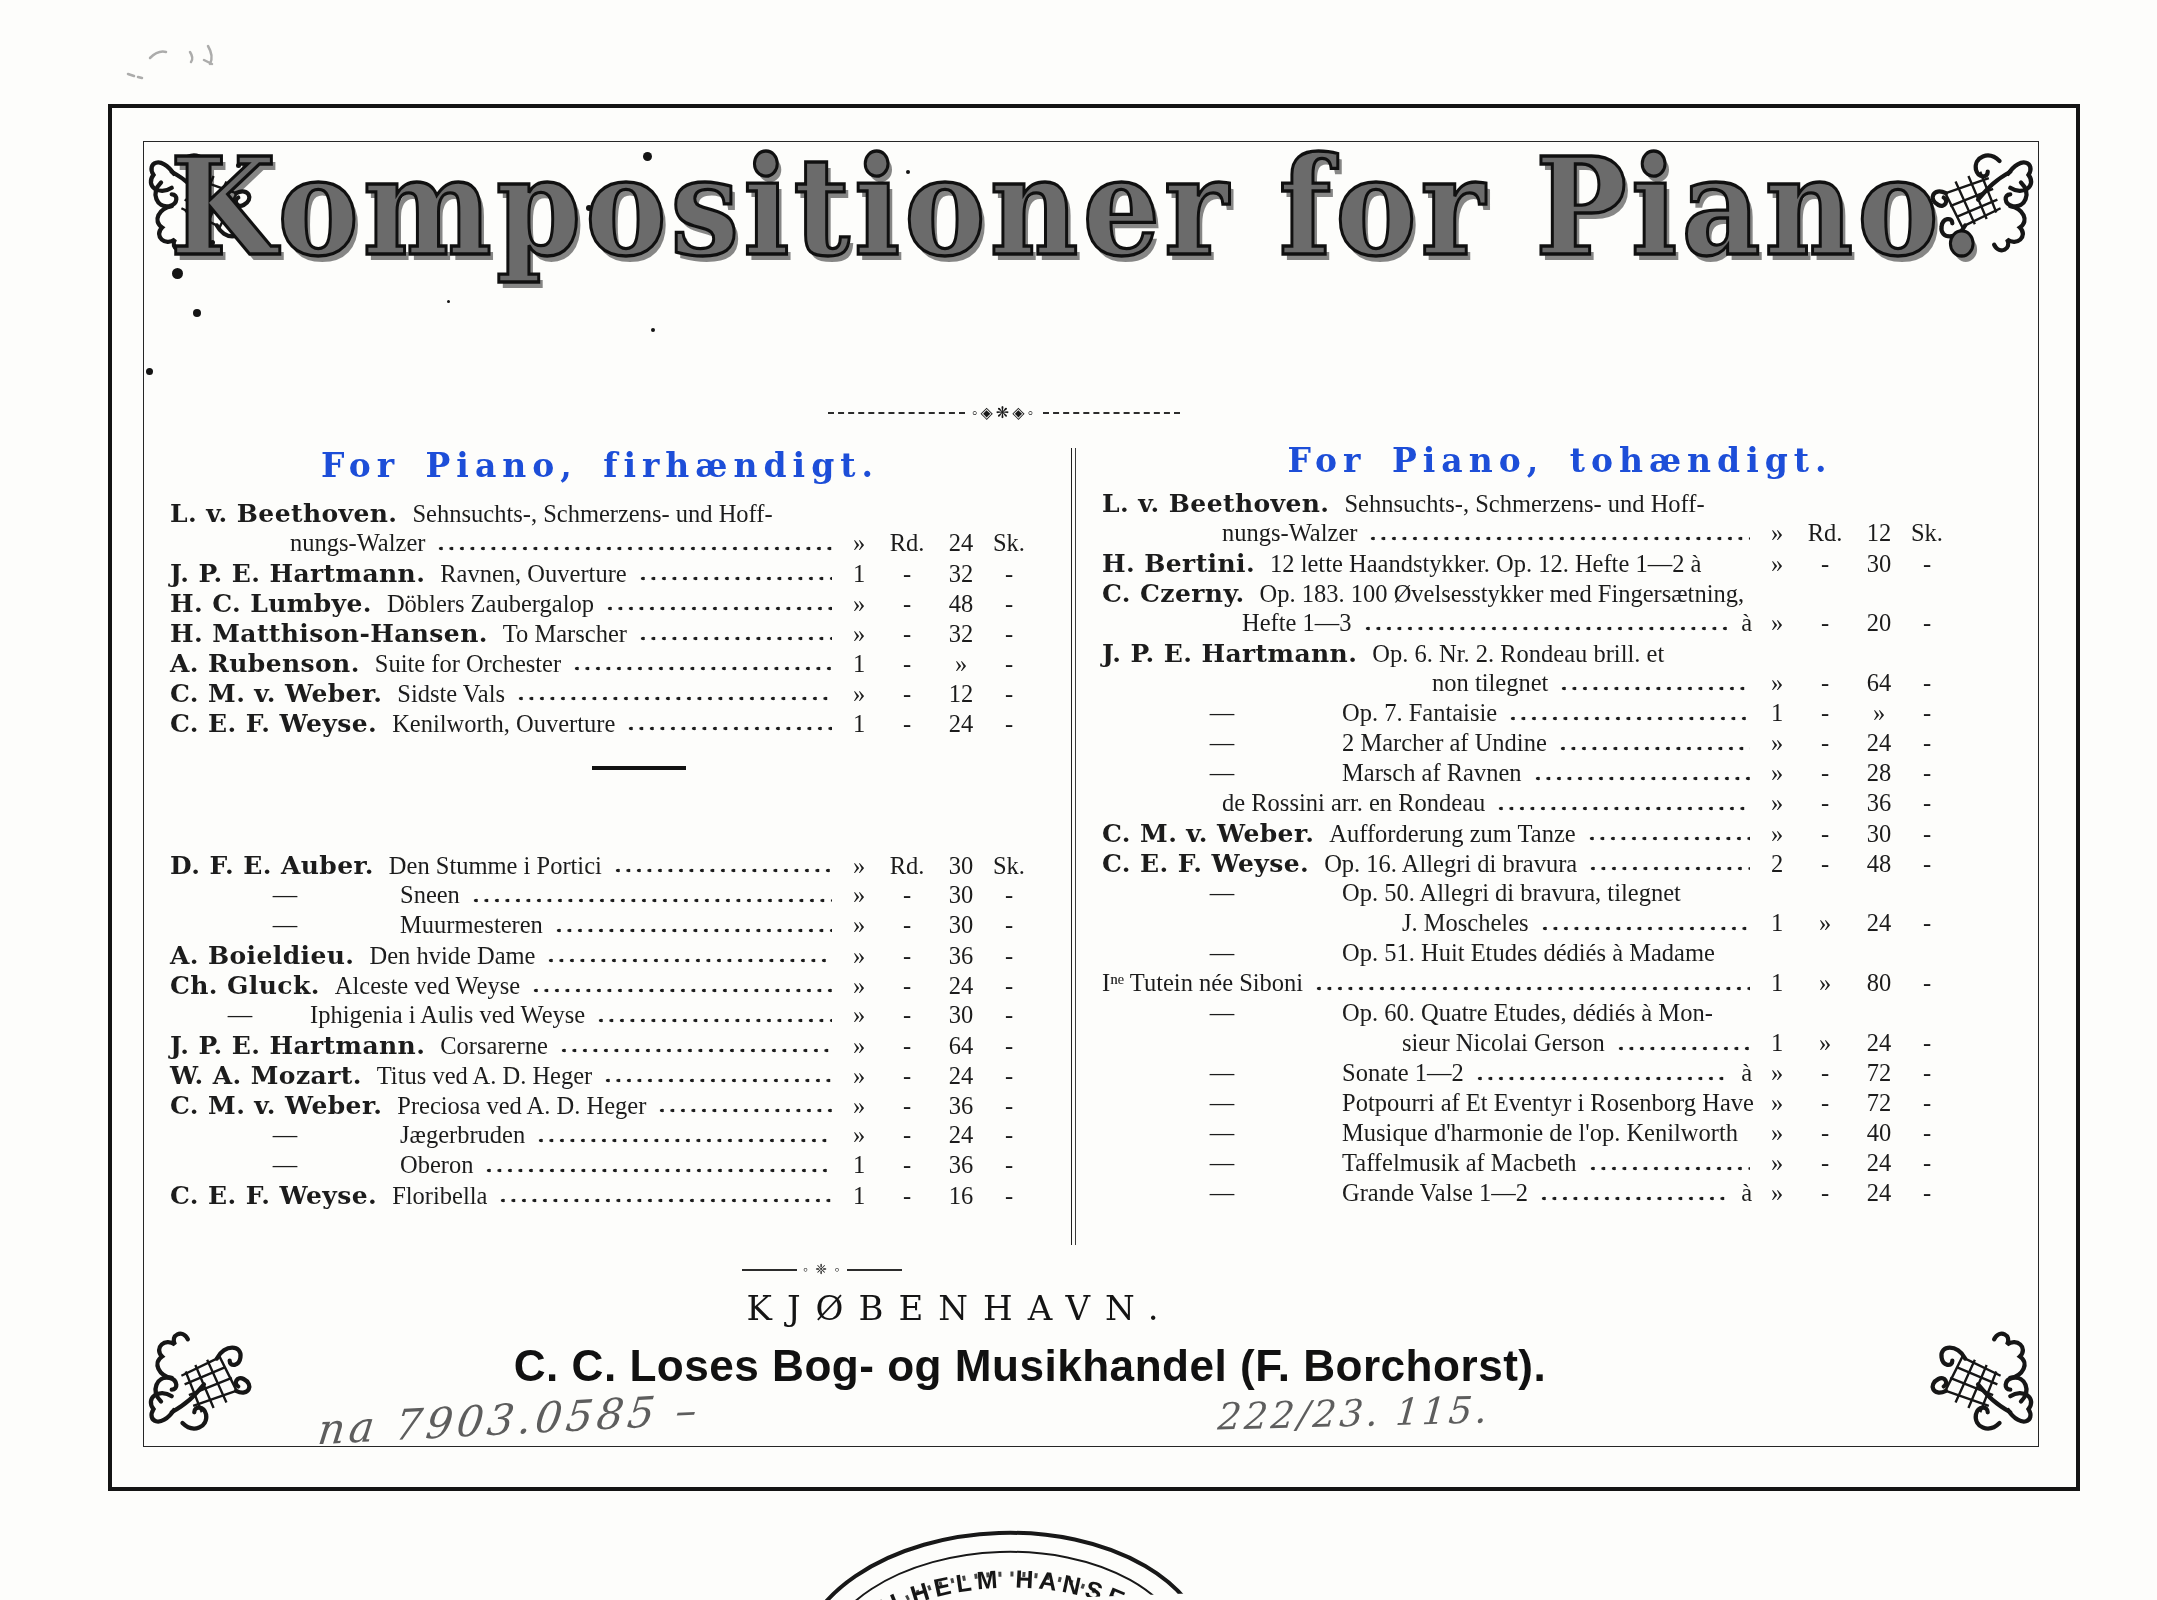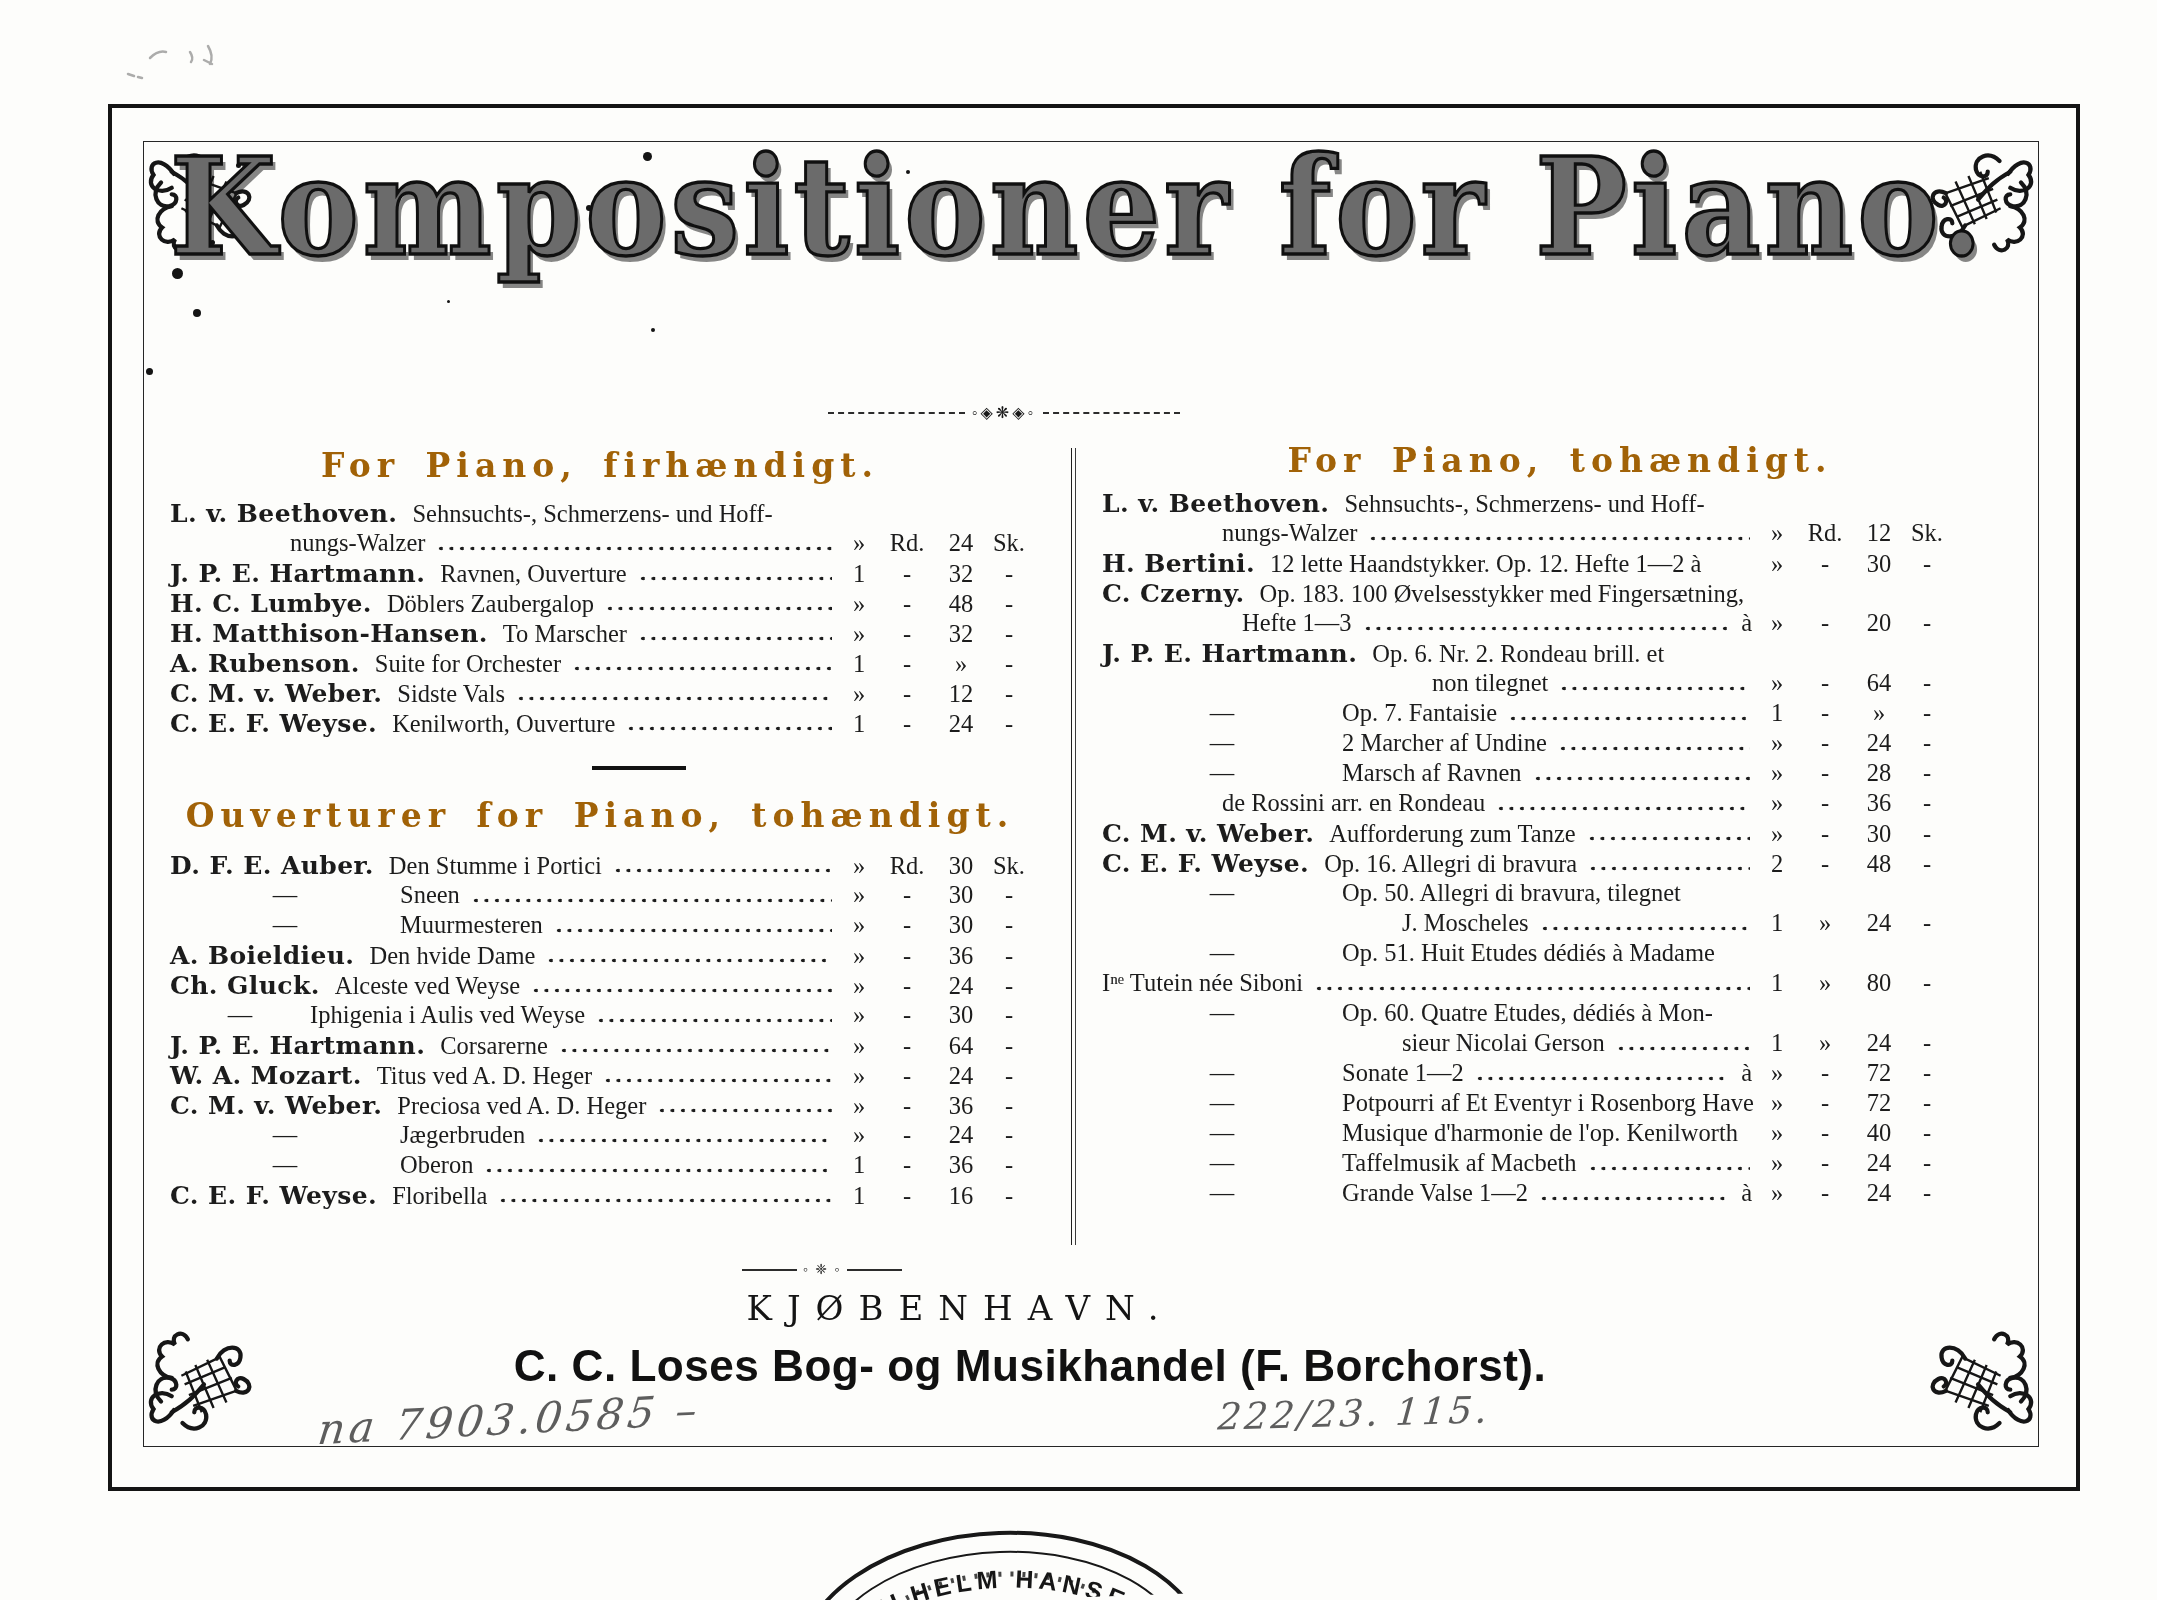--- a/index.html
+++ b/index.html
@@ -26,21 +26,21 @@
     text-shadow:4px 5px 0 rgba(15,15,15,.5);
     transform:scaleY(1.1);
   }
   .title-rule{position:absolute;left:828px;top:405px;width:352px;display:flex;
     align-items:center;gap:7px;}
   .title-rule .trl{flex:1;border-top:2.6px dashed #2c2c2c;}
   .title-rule .trg{font-size:16px;letter-spacing:3px;color:#181818;line-height:1;}
   
   .sec-header{position:absolute;margin:0;text-align:center;
     font-family:"DejaVu Serif",serif;font-weight:bold;font-size:33px;
-    letter-spacing:6px;word-spacing:8px;color:#a16207;}
+    letter-spacing:6px;word-spacing:8px;color:#1d4ed8;}
   .h-left1{left:170px;top:446px;width:860px;}
   .h-left2{left:170px;top:796px;width:860px;}
   .h-right{left:1130px;top:441px;width:860px;}
   
   .rows{position:absolute;}
   .rows-left1{left:170px;top:499px;width:862px;}
   .rows-left2{left:170px;top:851px;width:862px;}
   .rows-right{left:1102px;top:489px;width:848px;}
   .row{display:flex;align-items:baseline;height:30px;white-space:nowrap;
     font-size:24.5px;color:#1c1c1c;}
@@ -174,21 +174,20 @@
   <div class="speck" style="left:210px;top:240px;width:5px;height:5px;"></div>
 
   <h1 class="main-title">Kompositioner for Piano.</h1>
   <div class="title-rule">
     <span class="trl"></span>
     <span class="trg">◦◈❋◈◦</span>
     <span class="trl"></span>
   </div>
 
   <h2 class="sec-header h-left1">For Piano, firhændigt.</h2>
-  <h2 class="sec-header h-left2">Ouverturer for Piano, tohændigt.</h2>
   <h2 class="sec-header h-right">For Piano, tohændigt.</h2>
 
   <div class="rows rows-left1">
       <div class="row">
         <span class="cname">L. v. Beethoven.</span>
         <span class="wtitle">Sehnsuchts-, Schmerzens- und Hoff-</span>
       </div>
       <div class="row">
         <span class="wtitle" style="margin-left: 120px;">nungs-Walzer</span>
         <span class="dots"></span>

